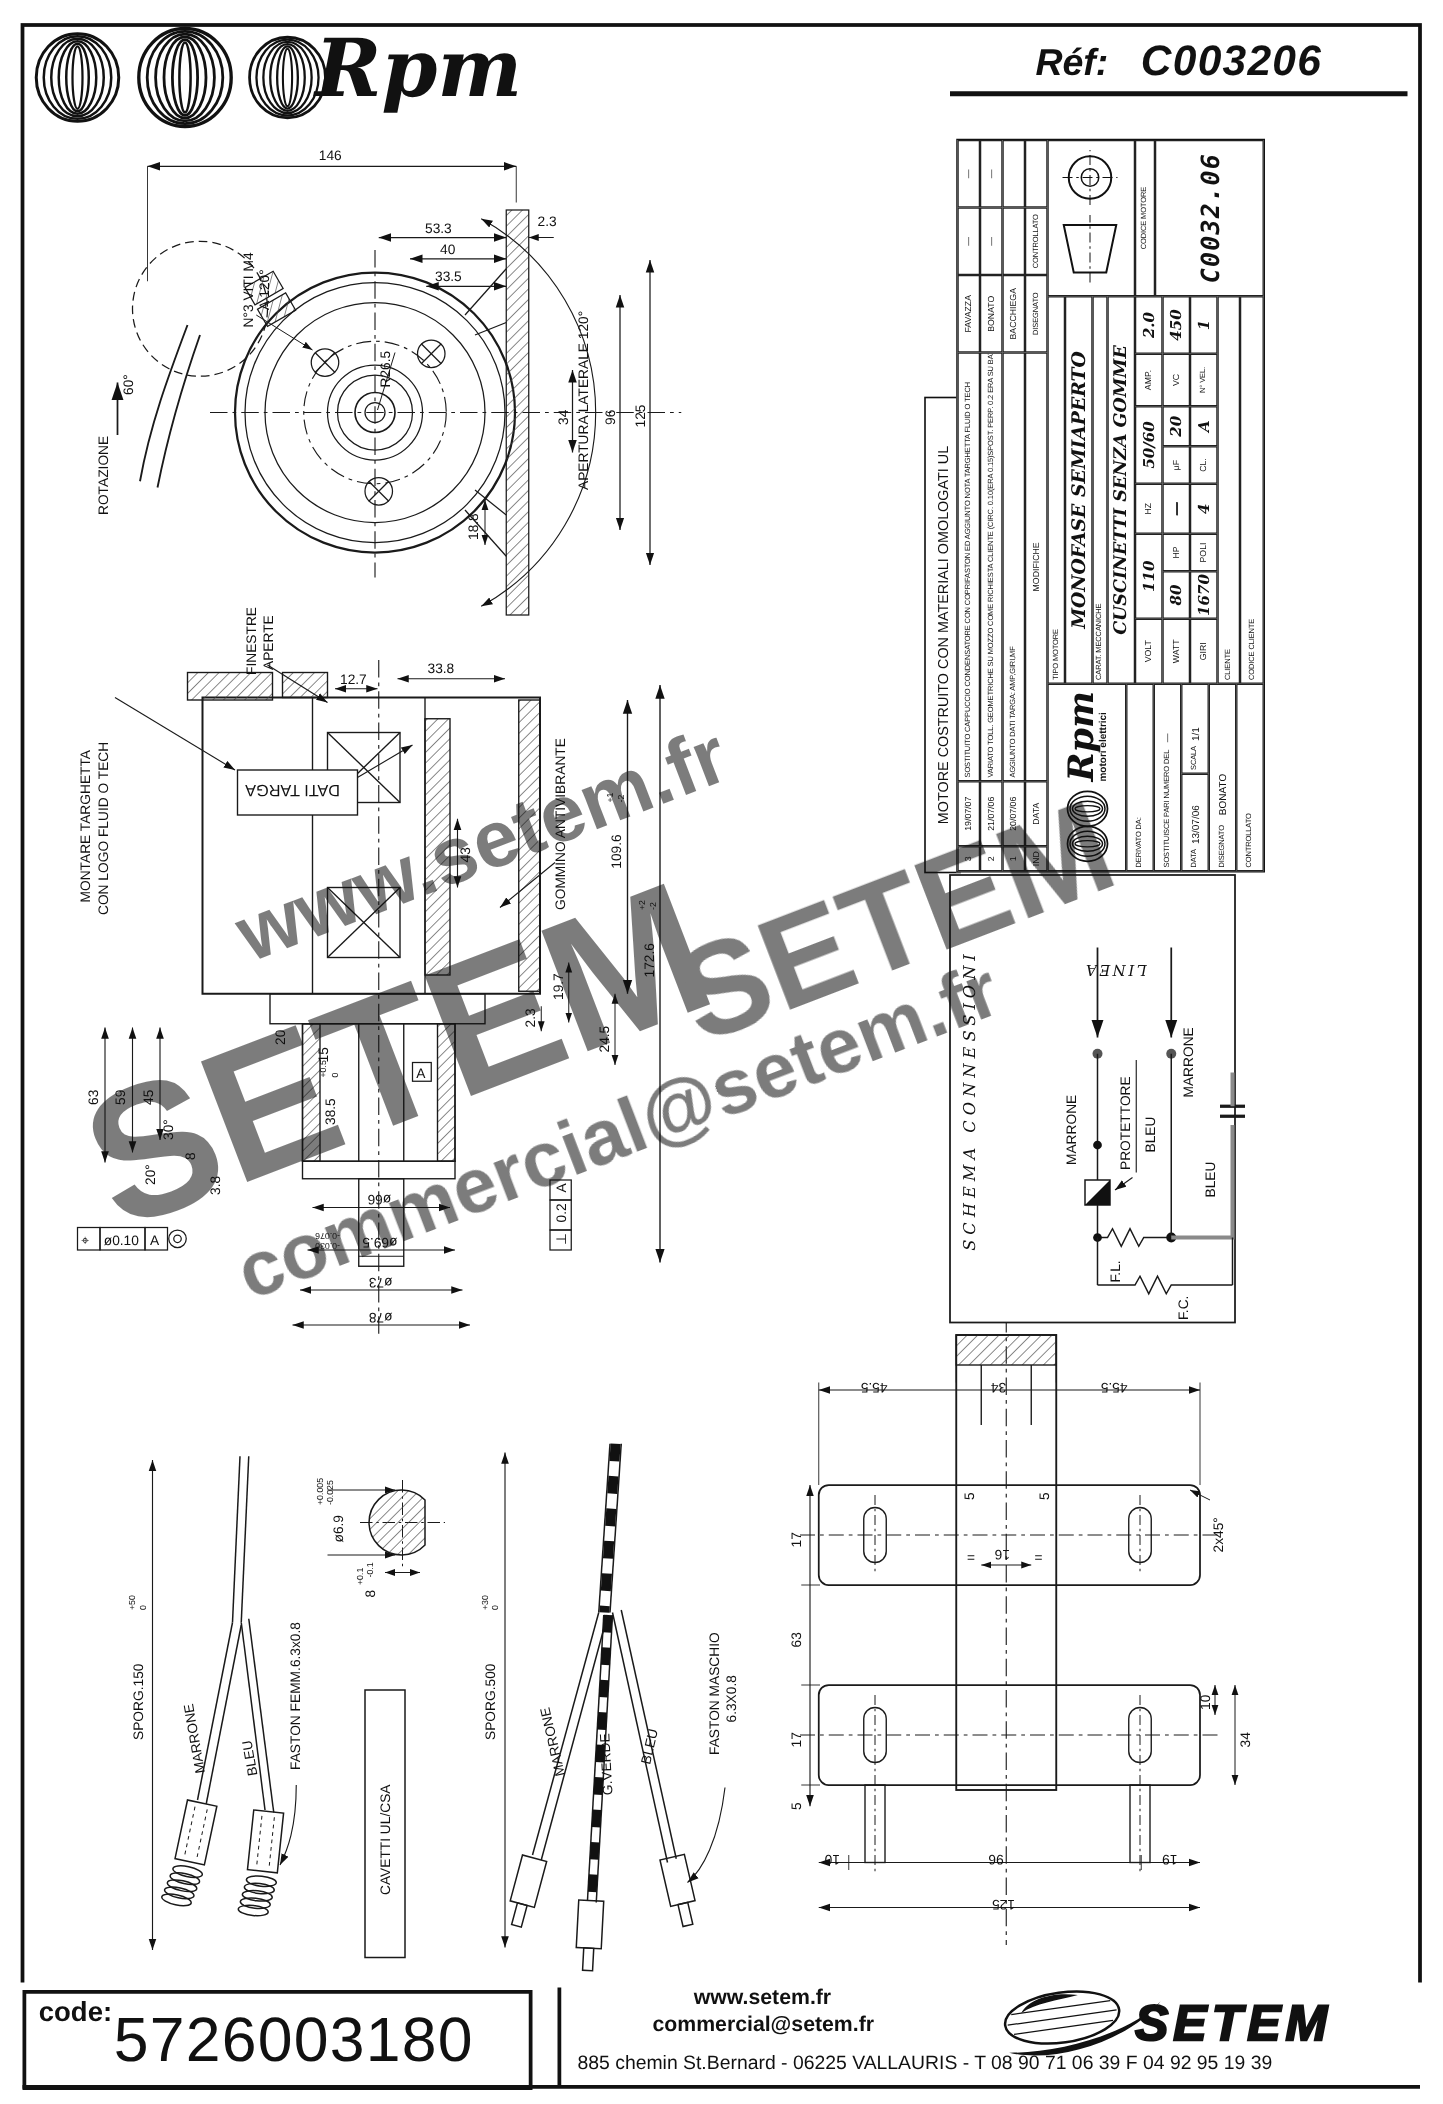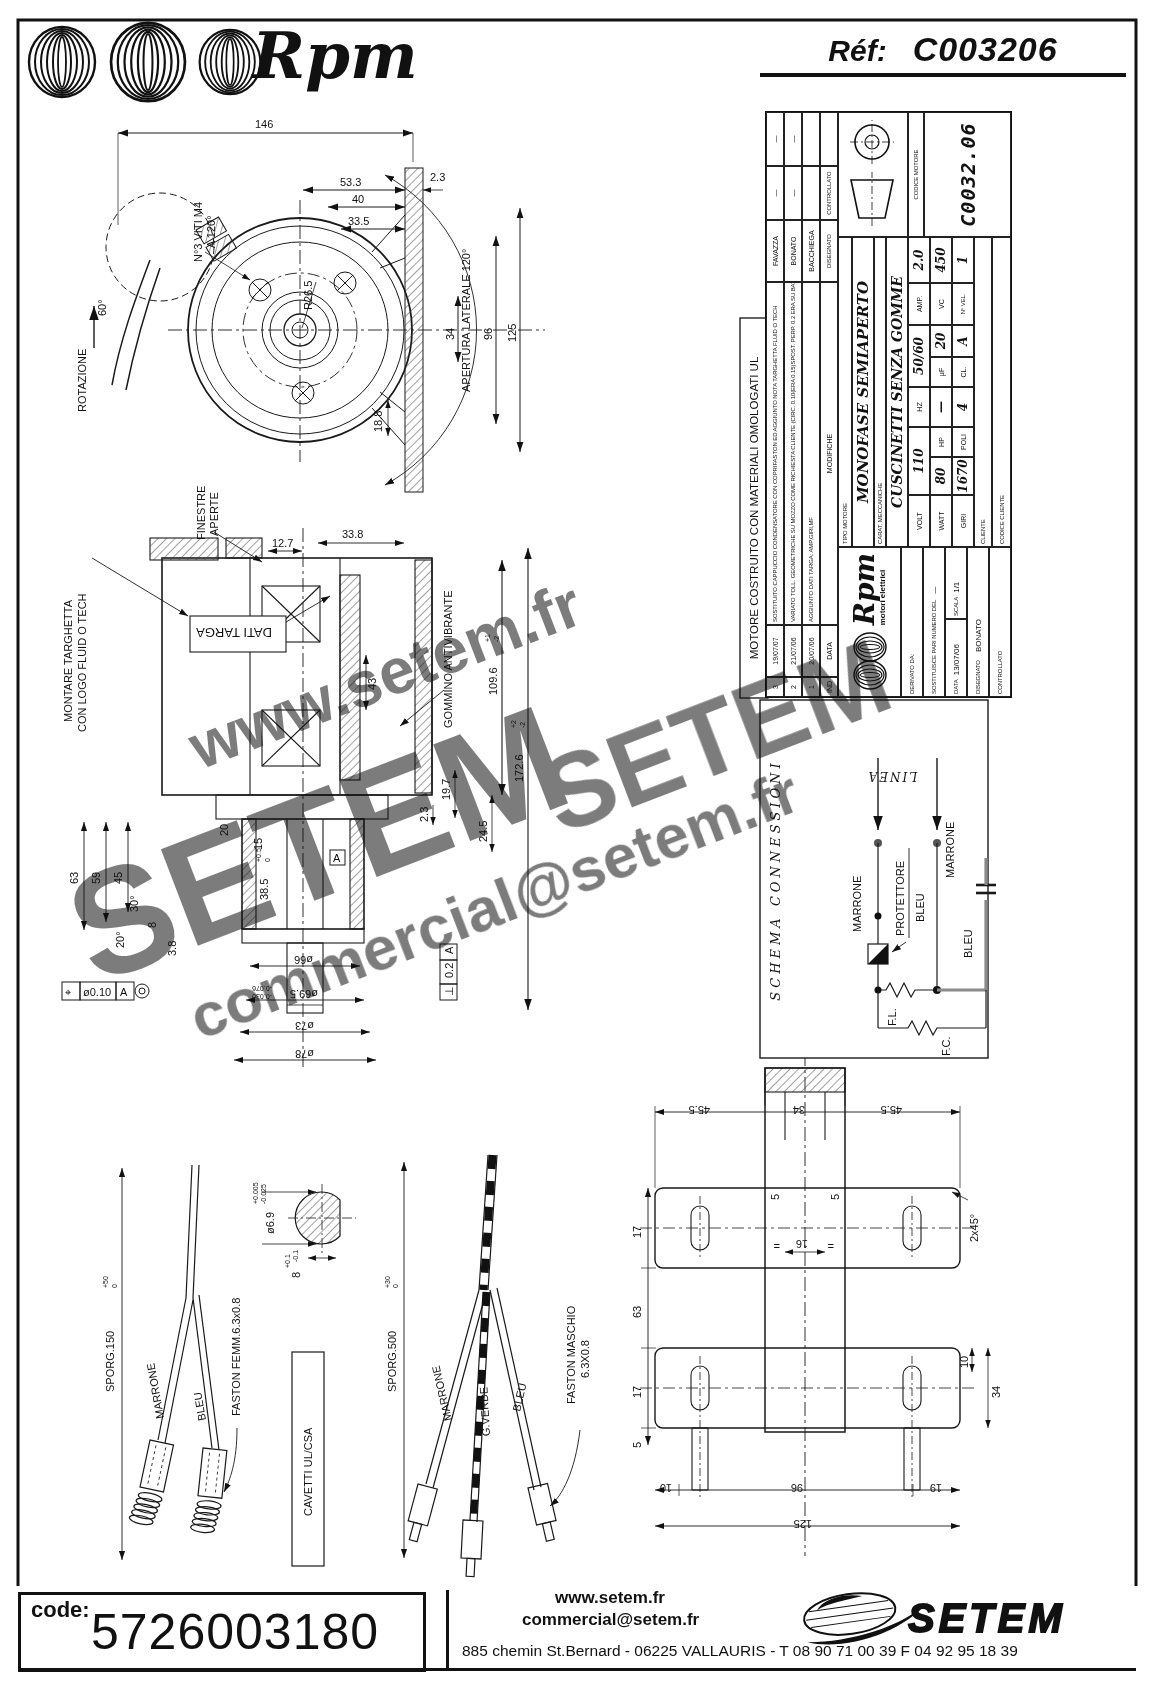--- a/index.html
+++ b/index.html
@@ -579,21 +579,21 @@
 
 <div id="ftr">
   <div id="codebox">
     <div class="cl">code:</div>
     <div class="cv">5726003180</div>
   </div>
   <div class="vdiv"></div>
   <div class="hline"></div>
   <div class="url">www.setem.fr</div>
   <div class="email">commercial@setem.fr</div>
-  <div class="addr">885 chemin St.Bernard  -  06225 VALLAURIS  -  T 08 90 71 00 39   F 04 92 95 18 39</div>
+  <div class="addr">885 chemin St.Bernard  -  06225 VALLAURIS  -  T 08 90 71 06 39   F 04 92 95 19 39</div>
   <svg width="340" height="58" style="position:absolute;left:790px;top:2px">
     <g transform="rotate(-8 60 28)">
       <ellipse cx="60" cy="26" rx="46" ry="20" fill="#fff" stroke="#111" stroke-width="2"></ellipse>
       <line x1="20" y1="18" x2="100" y2="18" stroke="#111" stroke-width="1"></line>
       <line x1="16" y1="26" x2="104" y2="26" stroke="#111" stroke-width="1"></line>
       <line x1="20" y1="34" x2="100" y2="34" stroke="#111" stroke-width="1"></line>
       <path d="M75,10 C55,4 35,8 28,18 C40,12 58,12 75,10 z" fill="#111"></path>
       <path d="M14,48 C50,62 110,52 140,24 C112,46 55,54 14,48 z" fill="#111"></path>
     </g>
     <text x="118" y="44" font-family="Liberation Sans,sans-serif" font-style="italic" font-weight="bold" font-size="40" letter-spacing="4" fill="#fff" stroke="#111" stroke-width="1.8">SETEM</text>

